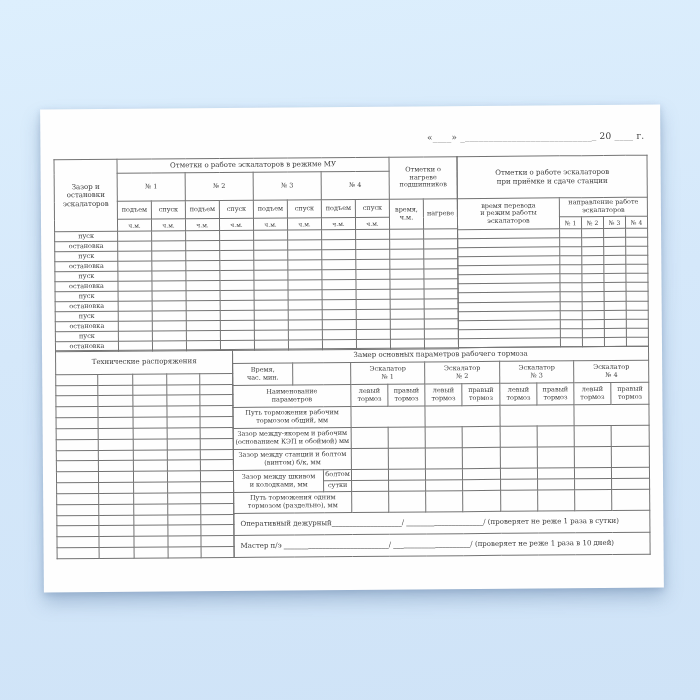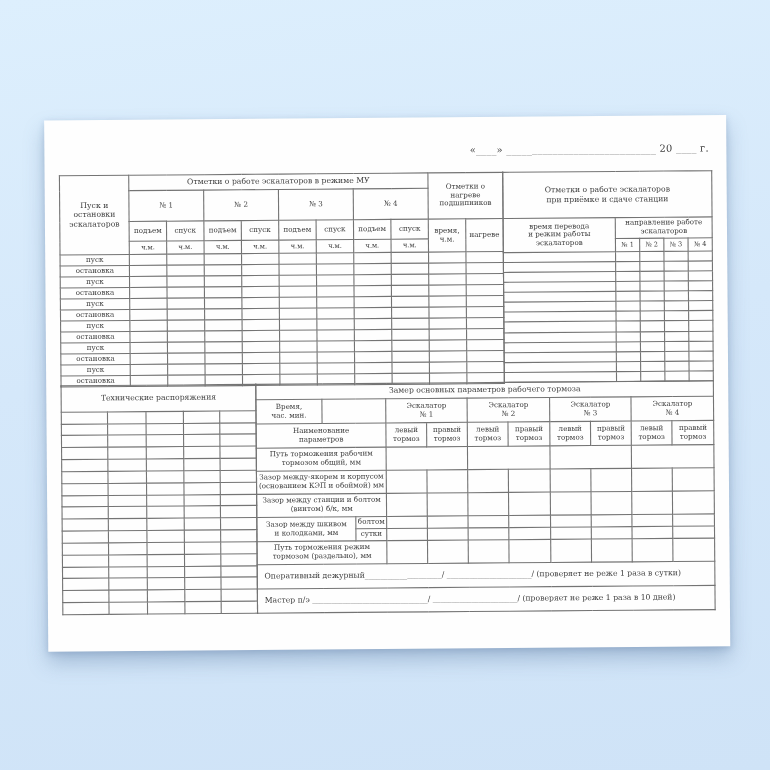--- a/index.html
+++ b/index.html
@@ -77,21 +77,21 @@
             <col style="width:34px">
           <col style="width:34px">
             <col style="width:34px">
             <col style="width:34px">
             <col style="width:34px">
           <col style="width:34px">
             <col style="width:34px">
         </colgroup>
         <tbody>
             <tr class="h1">
-          <td rowspan="4" class="hdr">Пуск и
+          <td rowspan="4" class="hdr">Зазор и
 остановки
 эскалаторов</td>
           <td colspan="8" class="hdr">Отметки о работе эскалаторов в режиме МУ</td>
           <td colspan="2" rowspan="2">Отметки о
 нагреве
 подшипников</td>
         </tr>
         <tr class="h2">
           <td colspan="2">№ 1</td>
           <td colspan="2">№ 2</td>
@@ -596,21 +596,21 @@
         </tr>
         <tr class="pr">
           <td colspan="3">Путь торможения рабочим
 тормозом общий, мм</td>
         <td colspan="2"></td>
               <td colspan="2"></td>
               <td colspan="2"></td>
               <td colspan="2"></td>
             </tr>
         <tr class="pr">
-          <td colspan="3">Зазор между-якорем и корпусом
+          <td colspan="3">Зазор между-якорем и рабочим
 (основанием КЭП и обоймой) мм</td>
         <td></td>
               <td></td>
               <td></td>
               <td></td>
               <td></td>
               <td></td>
               <td></td>
               <td></td>
             </tr>
@@ -644,21 +644,21 @@
         <td></td>
               <td></td>
               <td></td>
               <td></td>
               <td></td>
               <td></td>
               <td></td>
               <td></td>
             </tr>
         <tr class="pr">
-          <td colspan="3">Путь торможения режим
+          <td colspan="3">Путь торможения одним
 тормозом (раздельно), мм</td>
         <td></td>
               <td></td>
               <td></td>
               <td></td>
               <td></td>
               <td></td>
               <td></td>
               <td></td>
             </tr>

